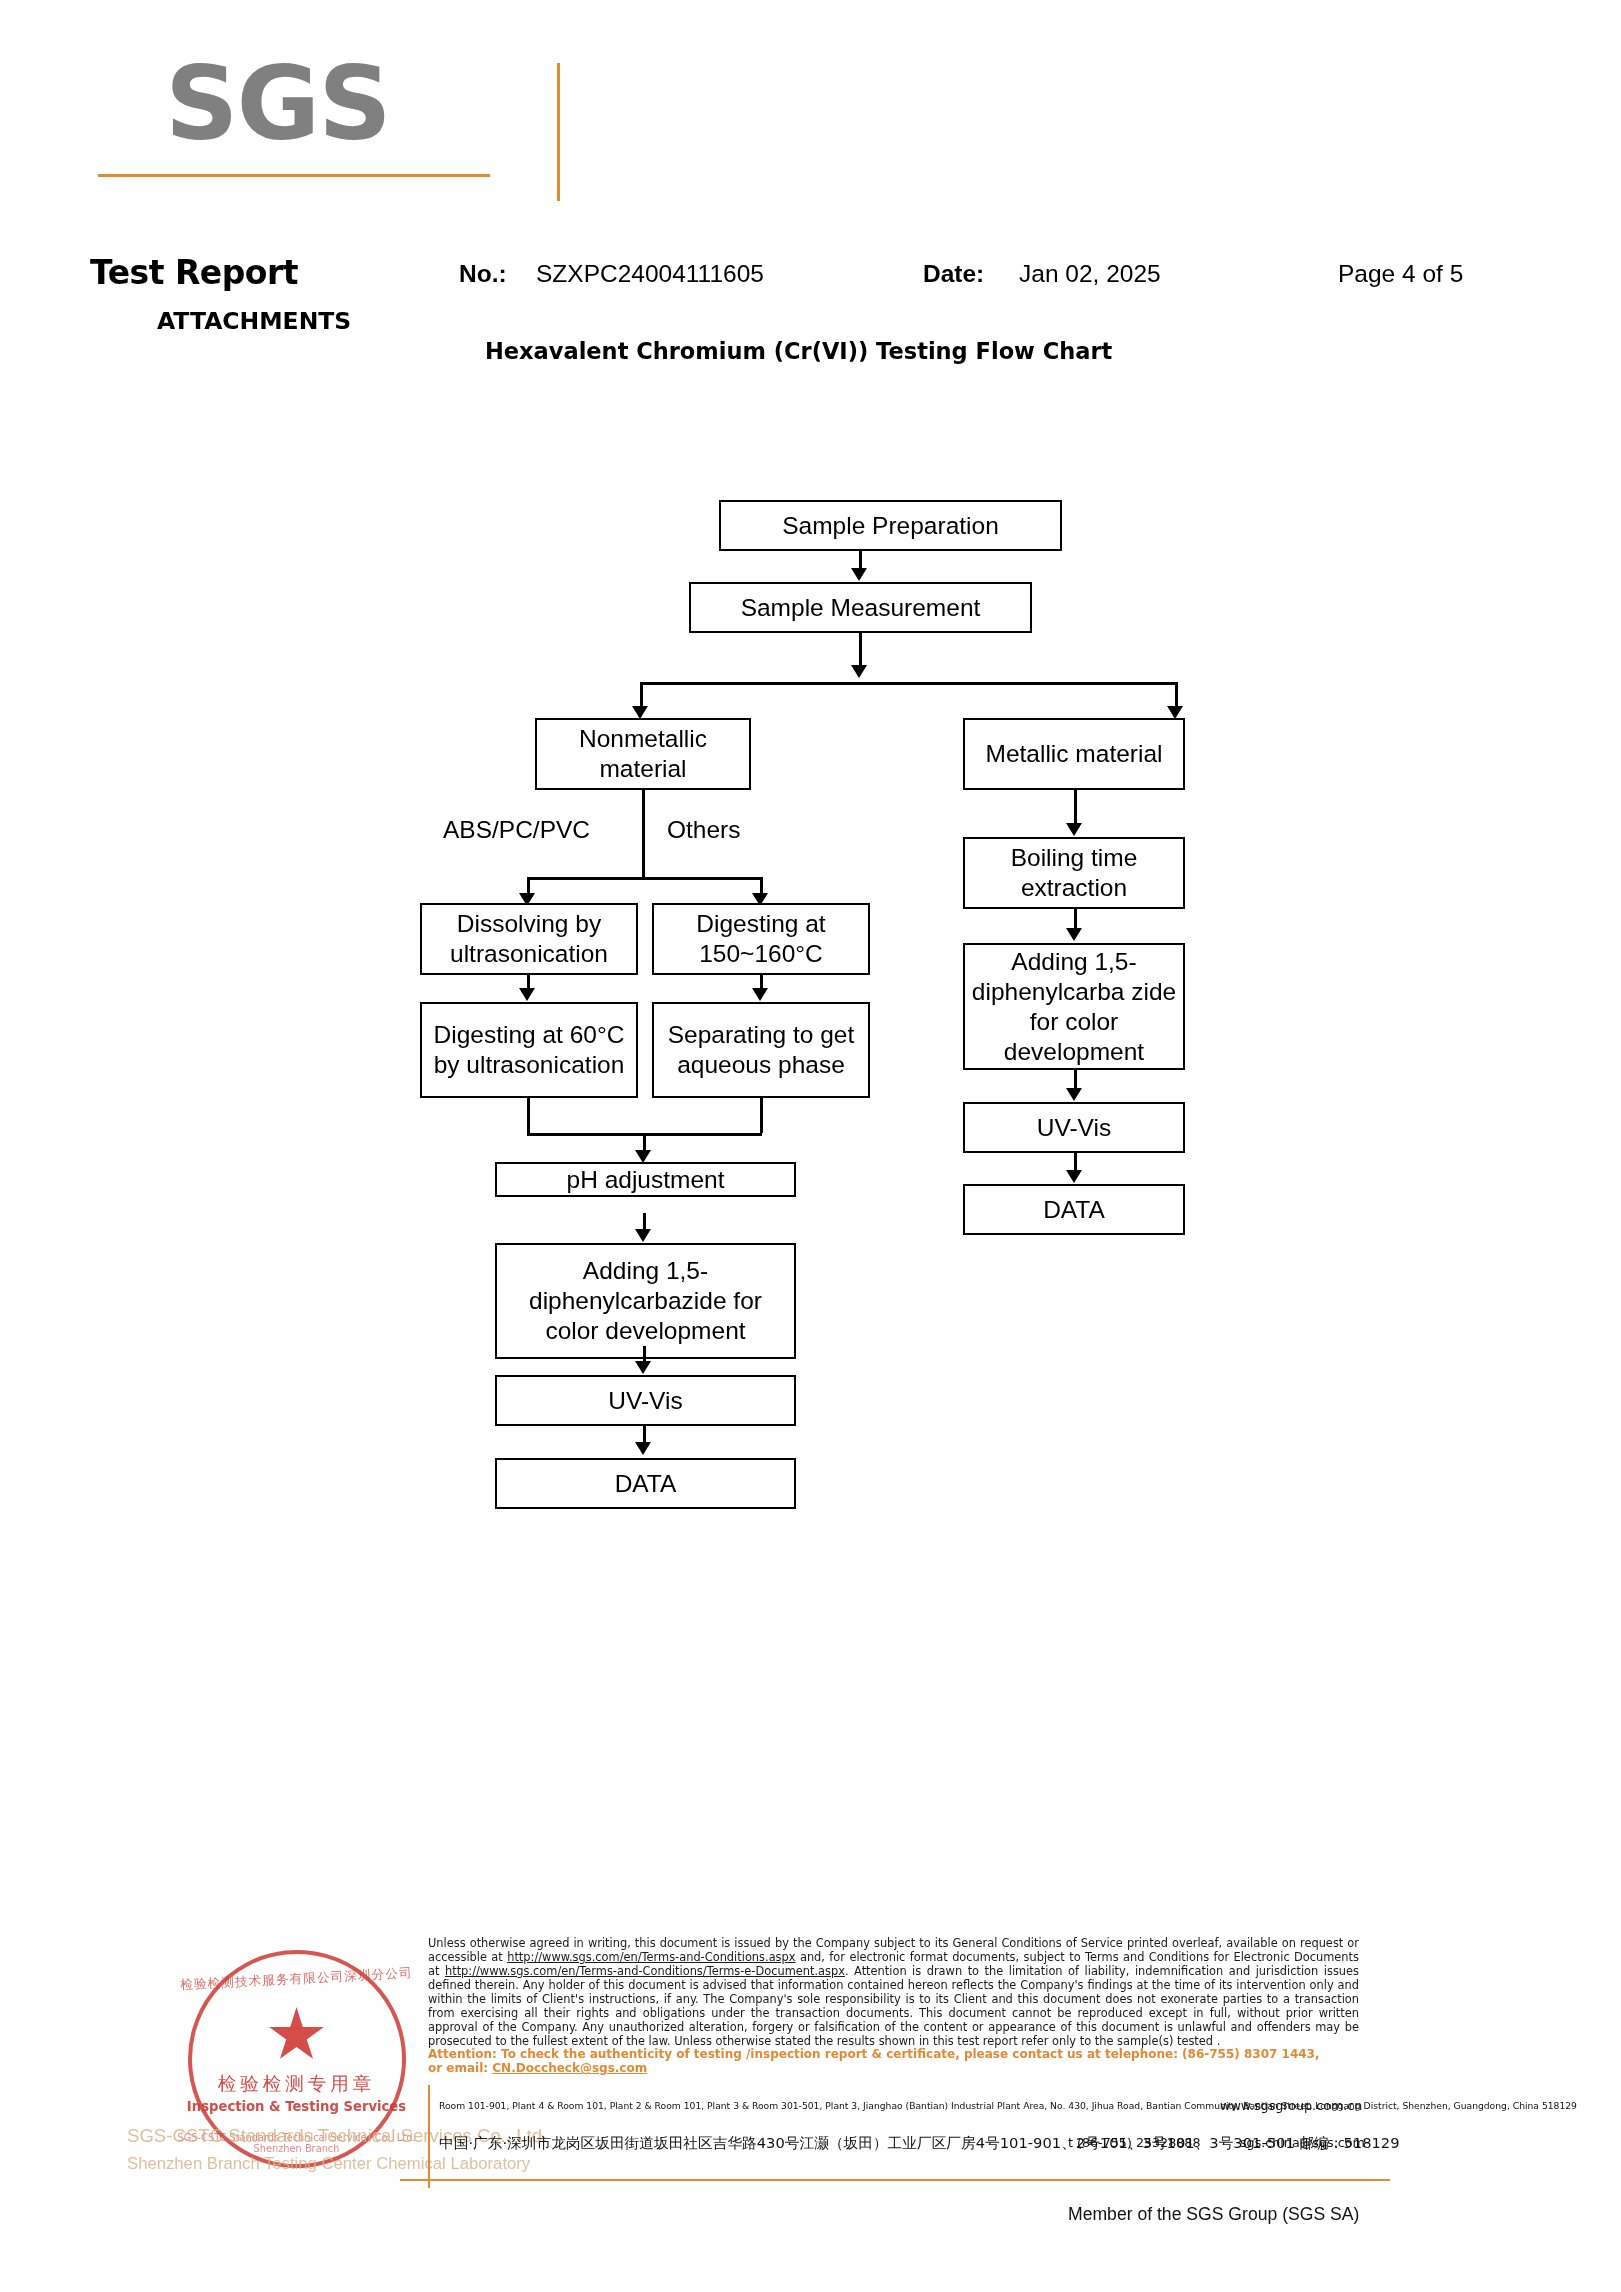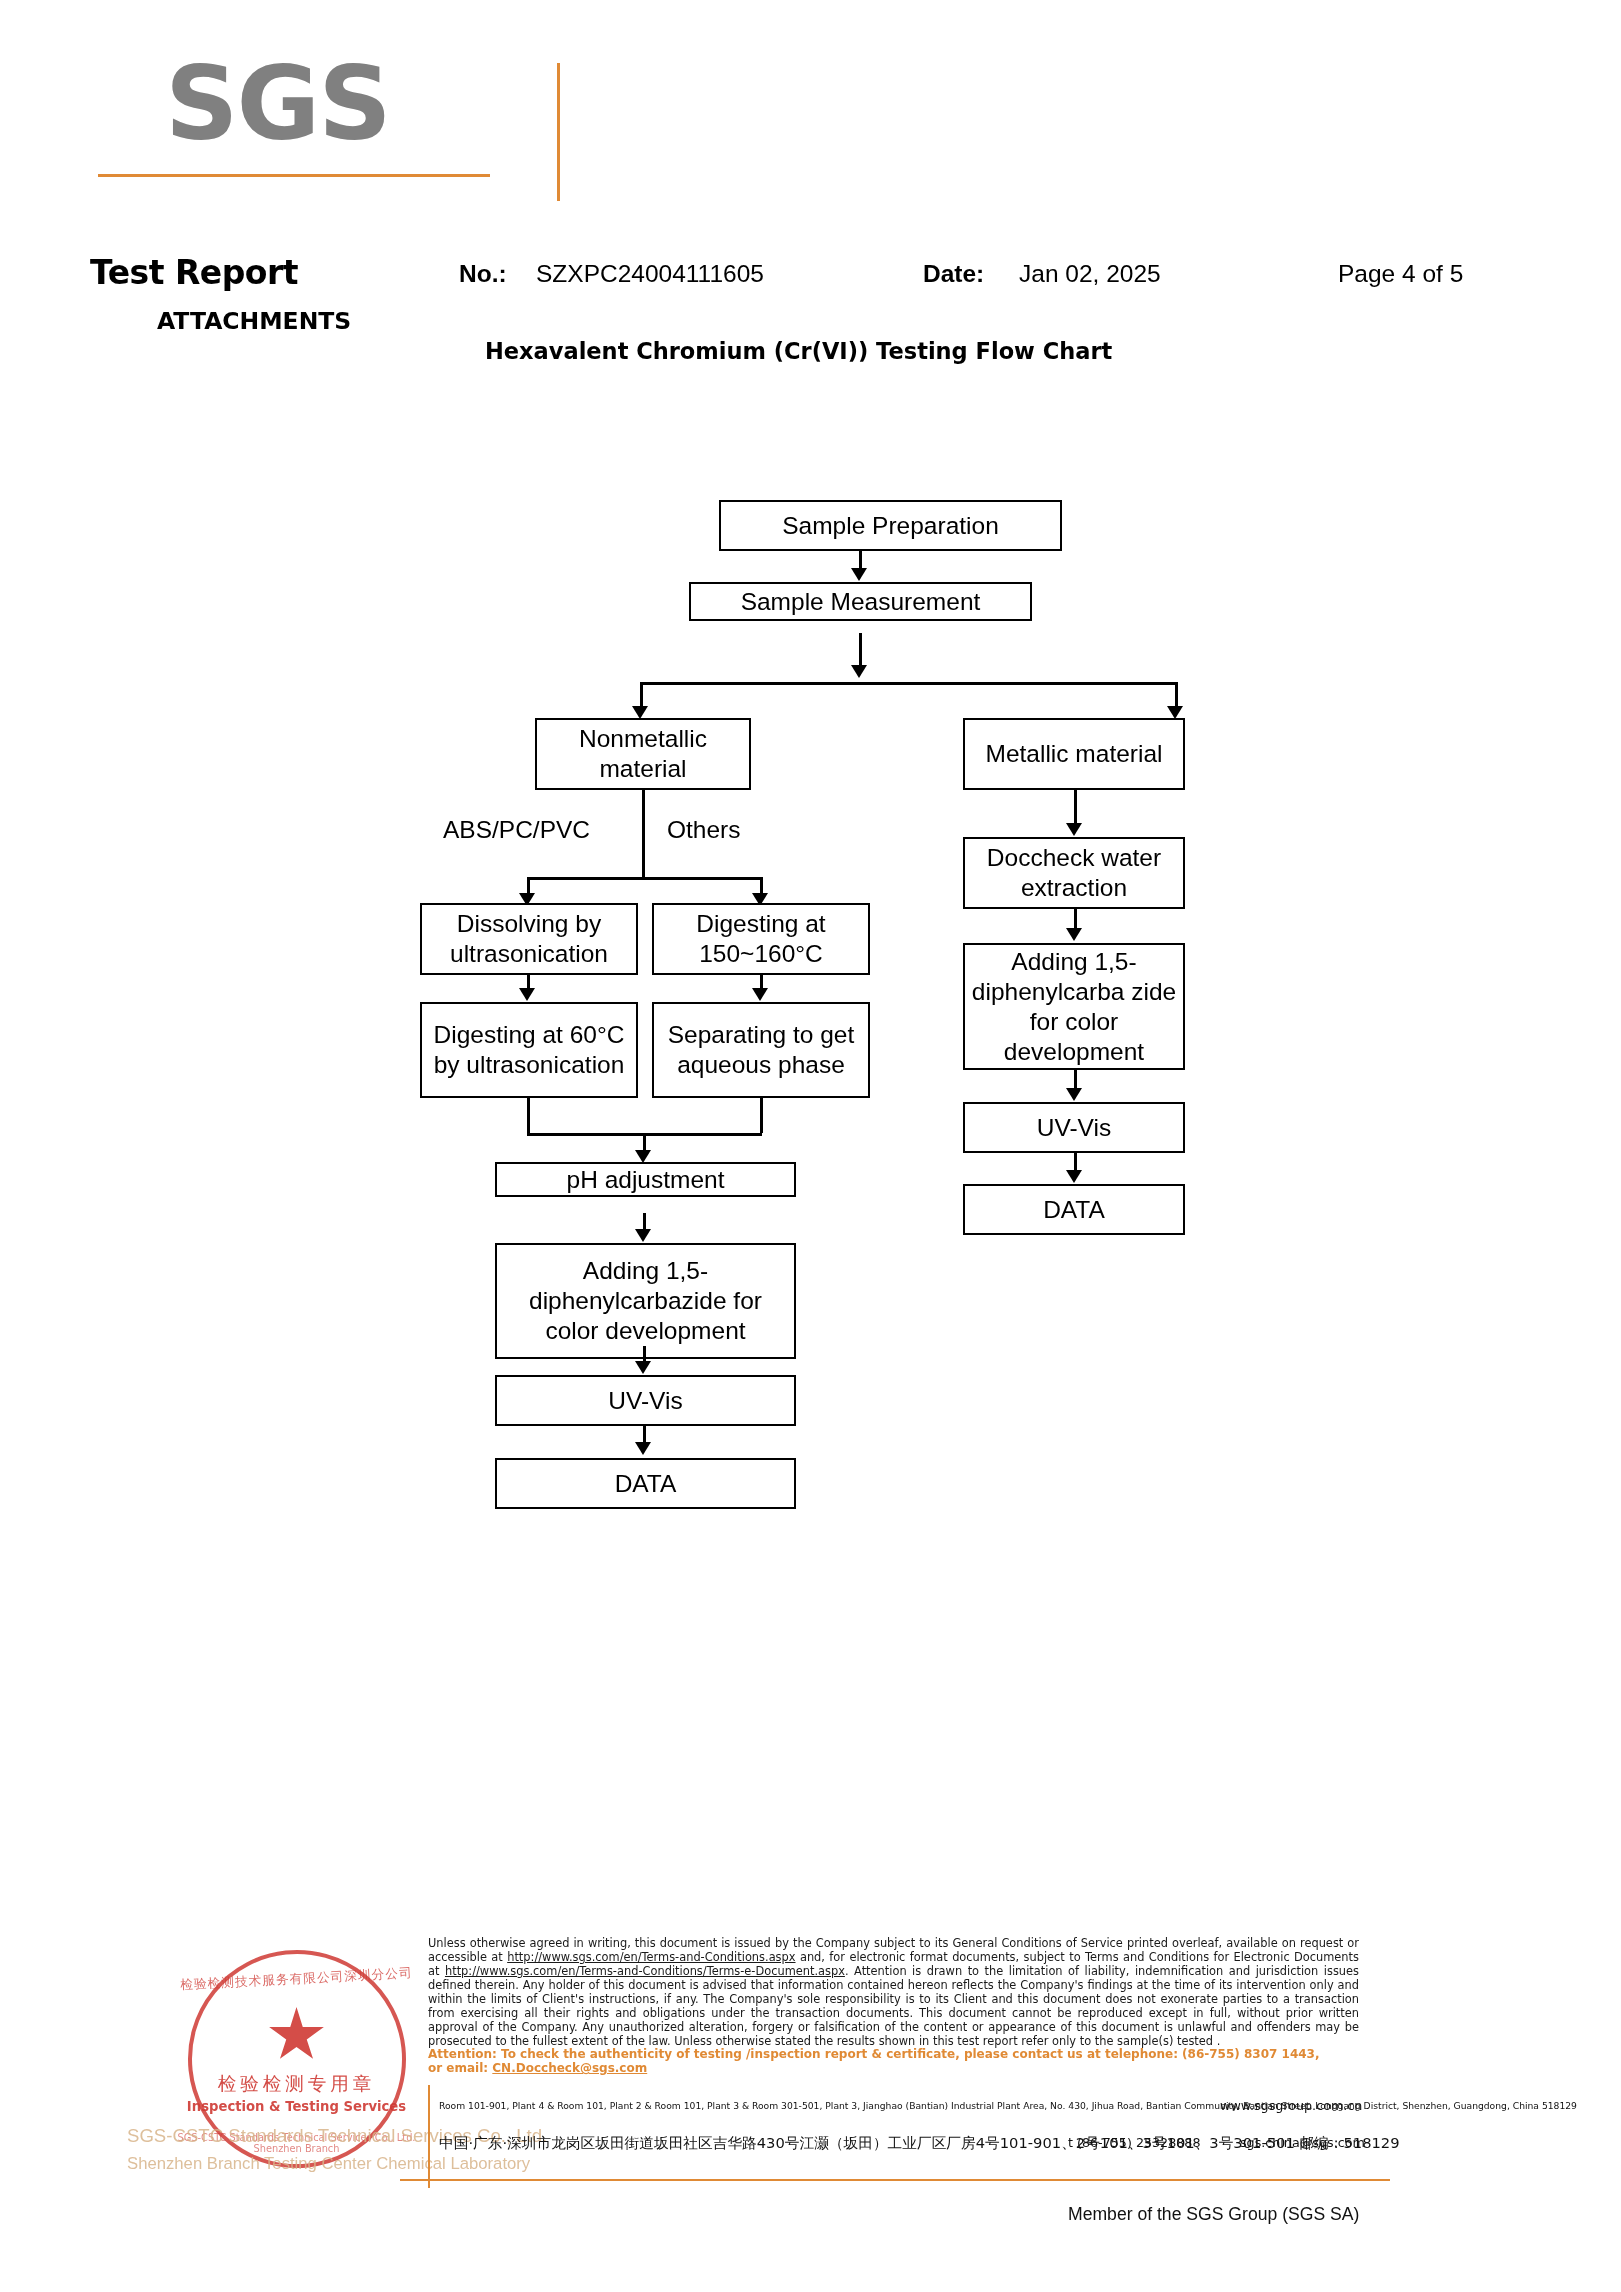--- a/index.html
+++ b/index.html
@@ -182,21 +182,21 @@
   <div class="hdr-dateval">Jan 02, 2025</div>
   <div class="hdr-page">Page 4 of 5</div>
   <div class="chart-title">Hexavalent Chromium (Cr(VI)) Testing Flow Chart</div>
 
   <div class="flow">
 
     <div class="node" style="left:689px;top:500px;width:343px;height:51px;margin-left:30px;">Sample Preparation</div>
     <div class="ln vln" style="left:859px;top:551px;height:23.5px;"></div>
     <div class="arrow" style="left:851px;top:568px;"></div>
 
-    <div class="node" style="left:689px;top:582px;width:343px;height:39px;">Sample Measurement</div>
+    <div class="node" style="left:689px;top:582px;width:343px;height:51px;">Sample Measurement</div>
 
     <div class="ln vln" style="left:859px;top:633px;height:37px;"></div>
     <div class="arrow" style="left:851px;top:665px;"></div>
     <div class="ln hln" style="left:640px;top:682px;width:538px;"></div>
     <div class="ln vln" style="left:640px;top:682px;height:29px;"></div>
     <div class="arrow" style="left:632px;top:706px;"></div>
     <div class="ln vln" style="left:1175px;top:682px;height:29px;"></div>
     <div class="arrow" style="left:1167px;top:706px;"></div>
 
     <div class="node" style="left:963px;top:718px;width:222px;height:72px;">Metallic material</div>
@@ -238,21 +238,21 @@
 
     <div class="node" style="left:495px;top:1375px;width:301px;height:51px;">UV-Vis</div>
     <div class="ln vln" style="left:643px;top:1426px;height:21.6px;"></div>
     <div class="arrow" style="left:635px;top:1442px;"></div>
 
     <div class="node" style="left:495px;top:1458px;width:301px;height:51px;">DATA</div>
 
     <div class="ln vln" style="left:1074px;top:790px;height:39px;"></div>
     <div class="arrow" style="left:1066px;top:823px;"></div>
 
-    <div class="node" style="left:963px;top:837px;width:222px;height:72px;">Doccheck water extraction</div>
+    <div class="node" style="left:963px;top:837px;width:222px;height:72px;">Boiling time extraction</div>
     <div class="ln vln" style="left:1074px;top:909px;height:25.5px;"></div>
     <div class="arrow" style="left:1066px;top:928px;"></div>
 
     <div class="node" style="left:963px;top:943px;width:222px;height:127px;">Adding 1,5-diphenylcarba zide for color development</div>
     <div class="ln vln" style="left:1074px;top:1070px;height:23.5px;"></div>
     <div class="arrow" style="left:1066px;top:1088px;"></div>
 
     <div class="node" style="left:963px;top:1102px;width:222px;height:51px;">UV-Vis</div>
     <div class="ln vln" style="left:1074px;top:1153px;height:23.5px;"></div>
     <div class="arrow" style="left:1066px;top:1170px;"></div>

